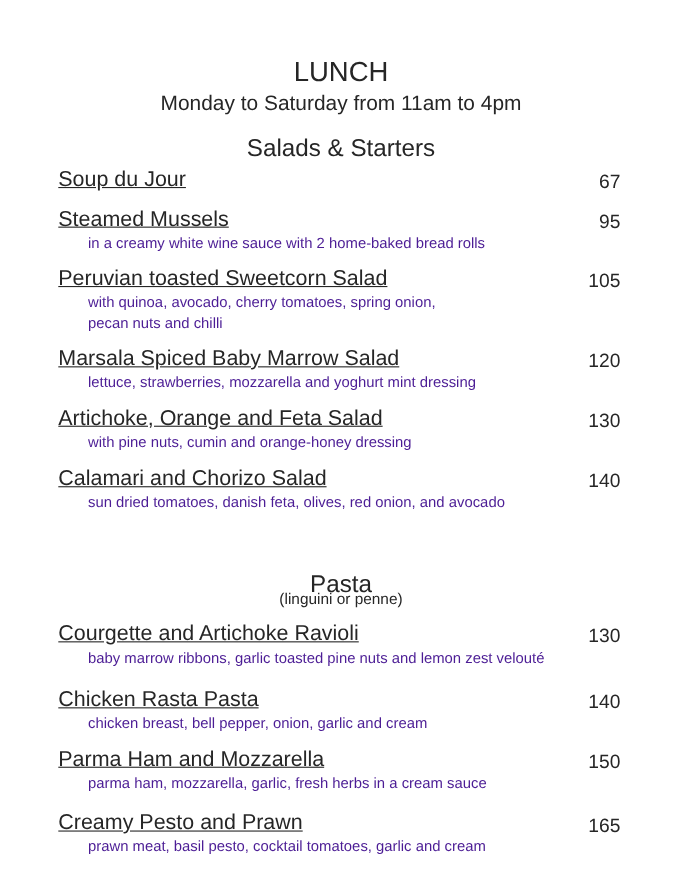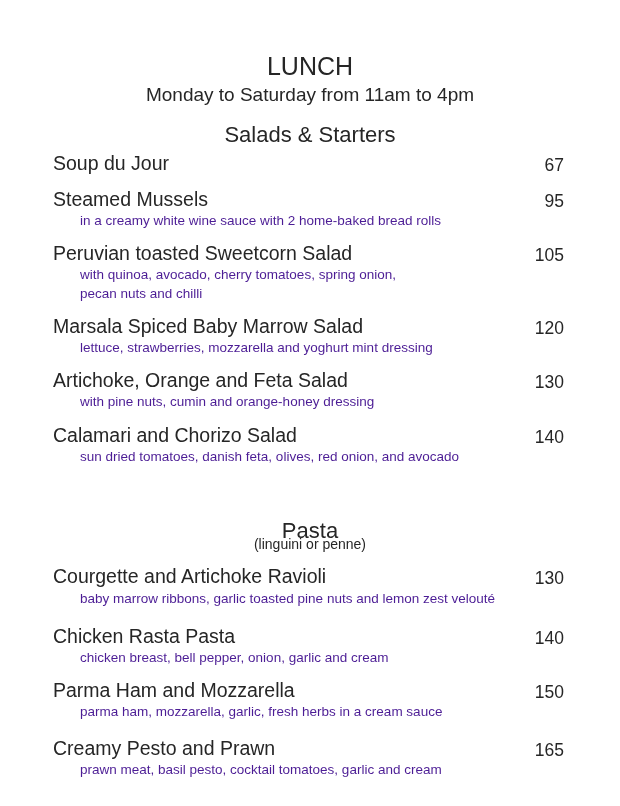--- a/index.html
+++ b/index.html
@@ -3,21 +3,21 @@
 <meta charset="utf-8">
 <style>
   html, body { margin:0; padding:0; background:#ffffff; }
   body { width:620px; height:806px; position:relative; overflow:hidden;
          font-family:"Liberation Sans", sans-serif; color:#262626; }
   .abs { position:absolute; white-space:nowrap; }
   .title { left:0; width:620px; text-align:center; font-size:25px; top:52px; }
   .hours { left:0; width:620px; text-align:center; font-size:19px; top:84px; }
   .section { left:0; width:620px; text-align:center; font-size:22px;margin-top:11px; }
   .subnote { left:0; width:620px; text-align:center; font-size:14px; }
-  .name { left:53px; font-size:19.5px; }
+  .name { left:53px; font-size:19.5px;text-decoration:underline; }
   .price { right:56px; font-size:17.5px; text-align:right; }
   .desc { left:80px; font-size:13.5px; color:#4c1d95; line-height:19px; }
 </style>
 </head>
 <body>
 
 <div class="abs title">LUNCH</div>
 <div class="abs hours">Monday to Saturday from 11am to 4pm</div>
 
 <div class="abs section" style="top:111px">Salads &amp; Starters</div>

